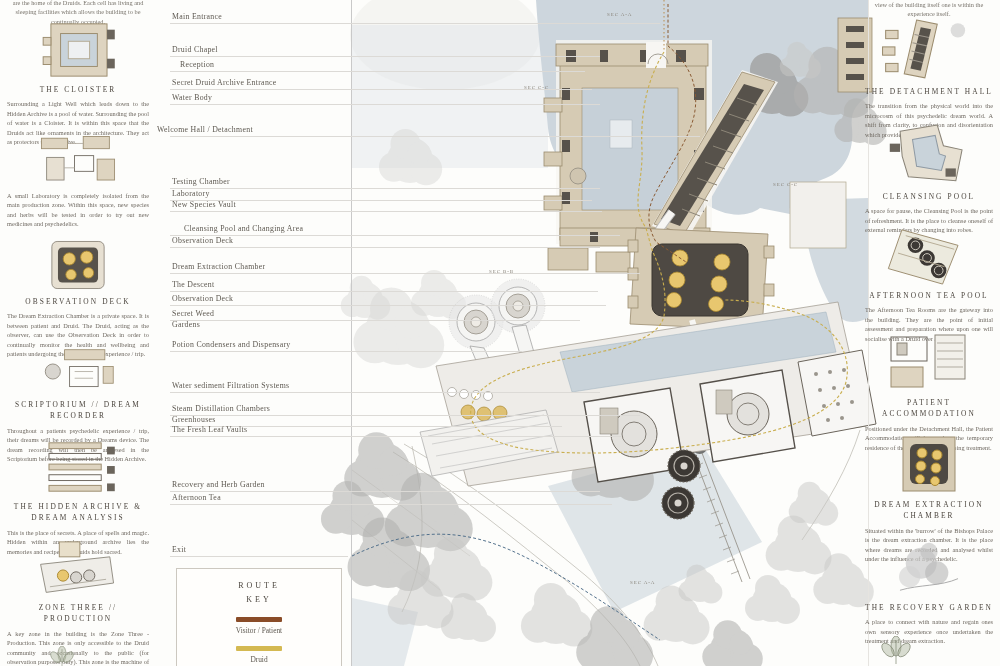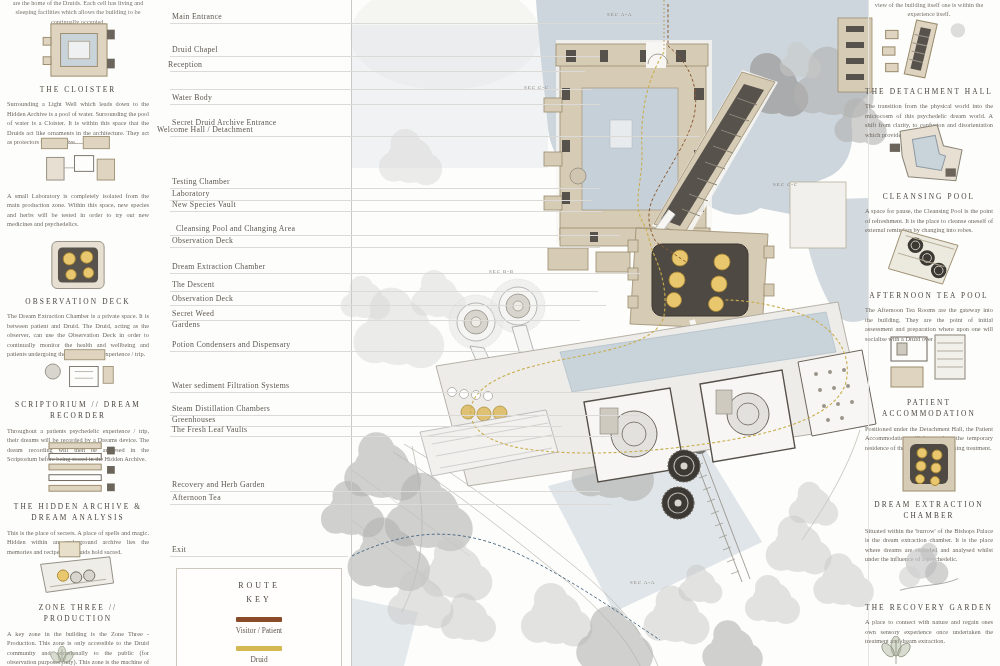--- a/index.html
+++ b/index.html
@@ -324,35 +324,35 @@
       <div class="vtitle">ZONE THREE // PRODUCTION</div>
       <div class="vbody">A key zone in the building is the Zone Three - Production. This zone is only accessible to the Druid community and occasionally to the public (for observation purposes only). This zone is the machine of the building as it is responsible for turning the raw herb leaves into potions / elixirs.</div>
     </div>
   </div>
 
 <div id="labels">
     <div class="mlabel" style="left: 172px; top: 12px;">Main Entrance</div>
     <div class="mline" style="left: 170px; top: 22.5px; width: 490px;"></div>
     <div class="mlabel" style="left: 172px; top: 45px;">Druid Chapel</div>
     <div class="mline" style="left: 170px; top: 55.5px; width: 430px;"></div>
-    <div class="mlabel" style="left: 168px; top: 60px;">Reception</div>
+    <div class="mlabel" style="left: 180px; top: 60px;">Reception</div>
     <div class="mline" style="left: 170px; top: 70.5px; width: 415px;"></div>
-    <div class="mlabel" style="left: 172px; top: 78px; margin-top: 40px;">Secret Druid Archive Entrance</div>
+    <div class="mlabel" style="left: 172px; top: 78px;">Secret Druid Archive Entrance</div>
     <div class="mline" style="left: 170px; top: 88.5px; width: 422px;"></div>
     <div class="mlabel" style="left: 172px; top: 93px;">Water Body</div>
     <div class="mline" style="left: 170px; top: 103.5px; width: 430px;"></div>
     <div class="mlabel" style="left: 157px; top: 125px;">Welcome Hall / Detachment</div>
     <div class="mline" style="left: 170px; top: 135.5px; width: 530px;"></div>
     <div class="mlabel" style="left: 172px; top: 177px;">Testing Chamber</div>
     <div class="mline" style="left: 170px; top: 187.5px; width: 430px;"></div>
     <div class="mlabel" style="left: 172px; top: 189px;">Laboratory</div>
     <div class="mline" style="left: 170px; top: 199.5px; width: 422px;"></div>
     <div class="mlabel" style="left: 172px; top: 200px;">New Species Vault</div>
     <div class="mline" style="left: 170px; top: 210.5px; width: 432px;"></div>
-    <div class="mlabel" style="left: 176px; top: 224px; text-align: right;">Cleansing Pool and Changing Area</div>
+    <div class="mlabel" style="left: 184px; top: 224px; text-align: right;">Cleansing Pool and Changing Area</div>
     <div class="mline" style="left: 170px; top: 234.5px; width: 450px;"></div>
     <div class="mlabel" style="left: 172px; top: 236px;">Observation Deck</div>
     <div class="mline" style="left: 170px; top: 246.5px; width: 430px;"></div>
     <div class="mlabel" style="left: 172px; top: 262px;">Dream Extraction Chamber</div>
     <div class="mline" style="left: 170px; top: 272.5px; width: 470px;"></div>
     <div class="mlabel" style="left: 172px; top: 280px;">The Descent</div>
     <div class="mline" style="left: 170px; top: 290.5px; width: 428px;"></div>
     <div class="mlabel" style="left: 172px; top: 294px;">Observation Deck</div>
     <div class="mline" style="left: 170px; top: 304.5px; width: 436px;"></div>
     <div class="mlabel" style="left: 172px; top: 309px;">Secret Weed

